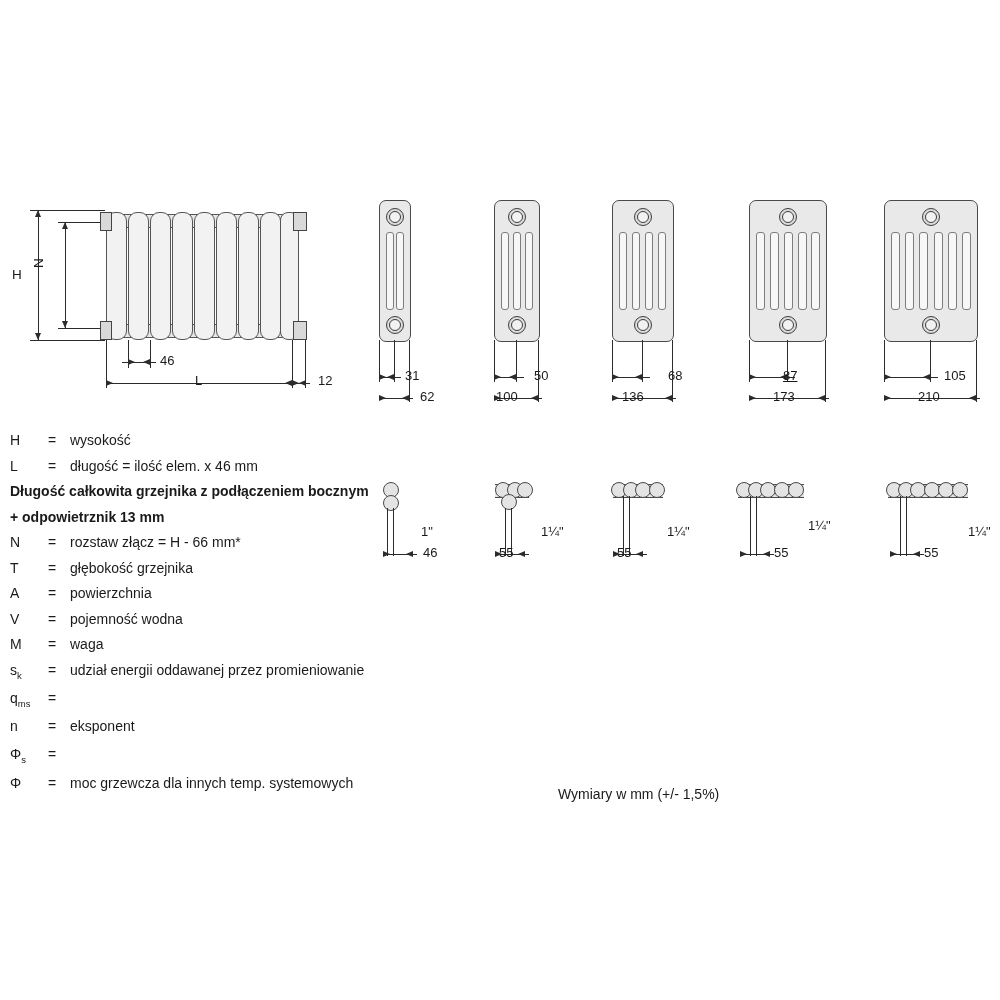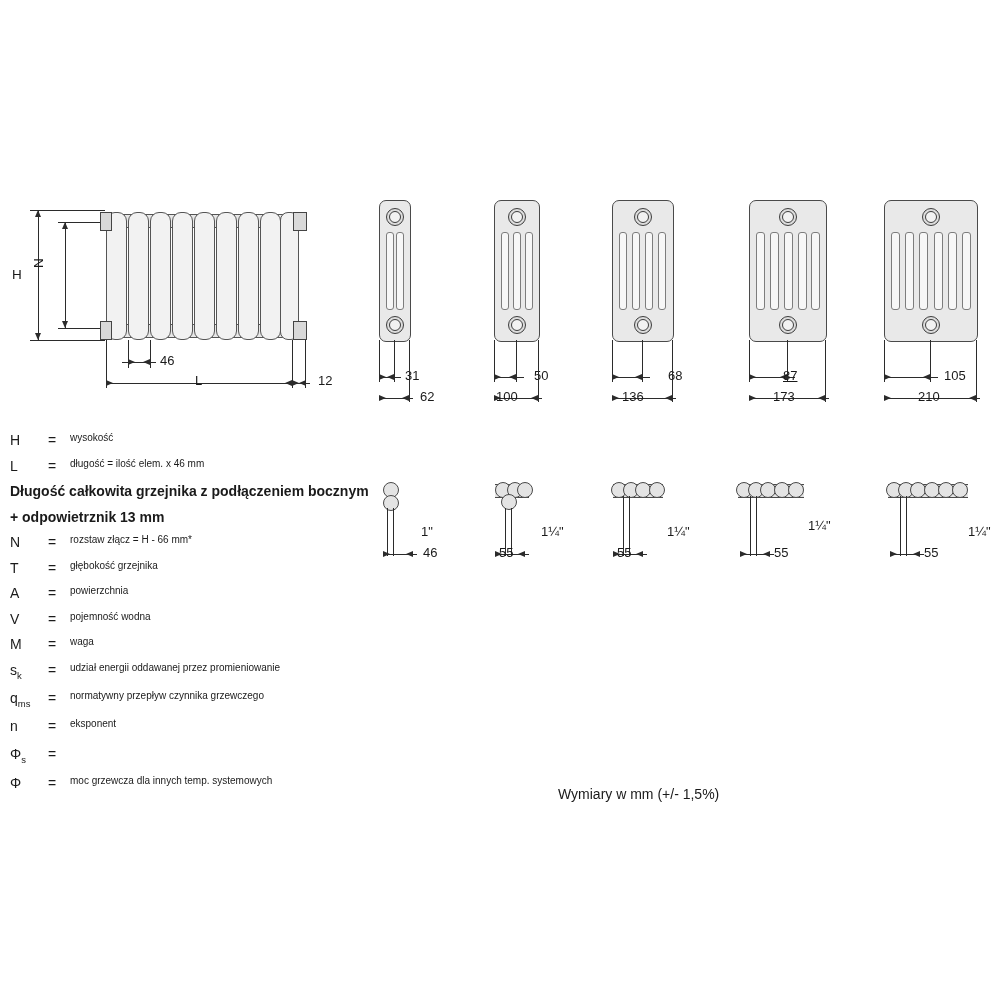--- a/index.html
+++ b/index.html
@@ -6,21 +6,21 @@
   body{width:1000px;height:1000px;position:relative;font-family:"Liberation Sans",sans-serif;color:#1a1a1a;overflow:hidden;}
   .abs{position:absolute;}
   .lbl{font-size:13.5px;line-height:1;white-space:nowrap;}
   .dimtxt{font-size:13px;white-space:nowrap;}
 
   
   #legend{left:10px;top:432px;width:440px;}
   .legrow{display:flex;align-items:flex-start;margin-bottom:9.5px;}
   .legsym{width:38px;flex:0 0 38px;font-size:14px;}
   .legeq{width:22px;flex:0 0 22px;font-size:14px;}
-  .legtxt{font-size:10px;}
+  .legtxt{font-size:14px;}
   .legfull{font-size:14px;margin-bottom:9.5px;font-weight:bold;}
   sub{font-size:9.5px;}
   .indent{margin-left:60px;}
 
   
   .thin{background:#2b2b2b;position:absolute;}
   .vline{width:1px;}
   .hline{height:1px;}
 
   .colbody{position:absolute;background:#f2f2f2;border:1px solid #555;}
@@ -350,21 +350,20 @@
   </div>
 
   <div class="legrow">
     <div class="legsym"><span>s</span><sub>k</sub></div>
     <div class="legeq">=</div>
     <div class="legtxt">udział energii oddawanej przez promieniowanie</div>
   </div>
   <div class="legrow">
     <div class="legsym"><span>q</span><sub>ms</sub></div>
     <div class="legeq">=</div>
-    <div class="legtxt">normatywny przepływ czynnika grzewczego</div>
   </div>
   <div class="legrow">
     <div class="legsym"><span>n</span><sub></sub></div>
     <div class="legeq">=</div>
     <div class="legtxt">eksponent</div>
   </div>
   <div class="legrow">
     <div class="legsym"><span>Φ</span><sub>s</sub></div>
     <div class="legeq">=</div>
   </div>

